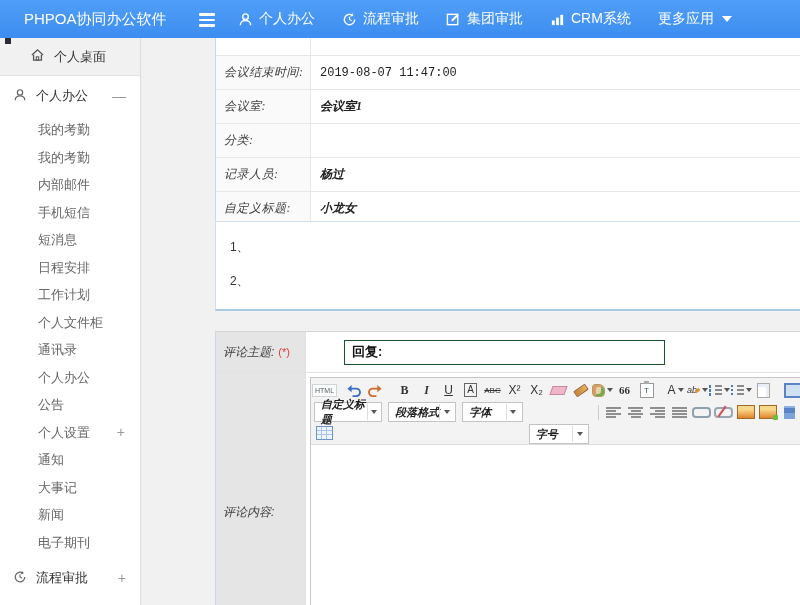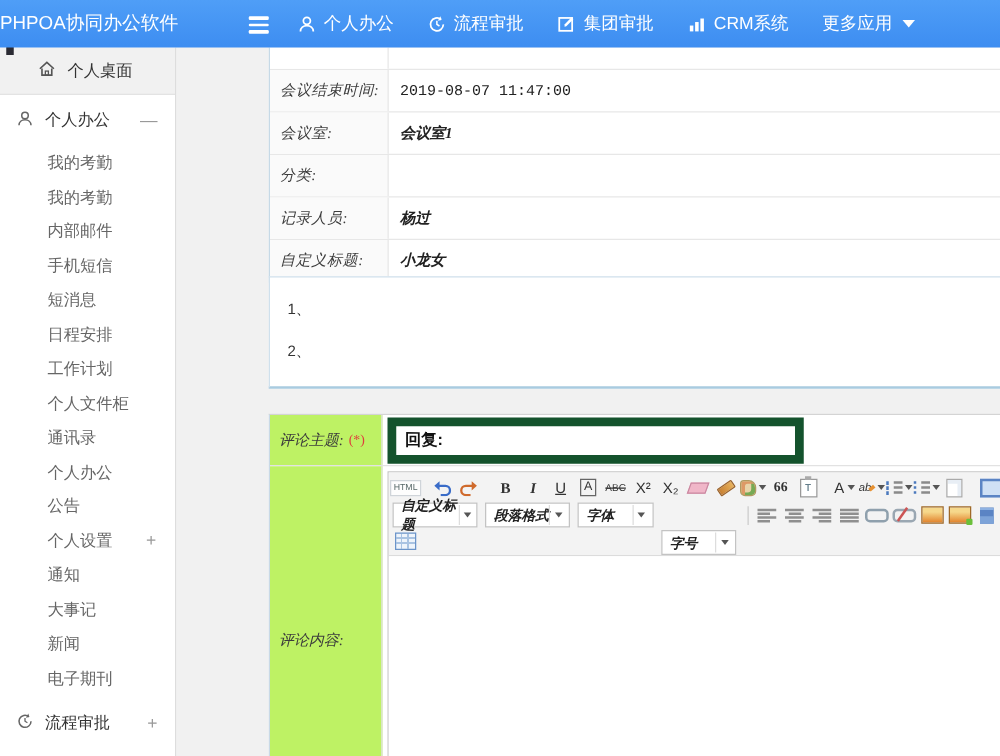--- a/index.html
+++ b/index.html
@@ -2,21 +2,21 @@
 <html><head>
 <meta charset="utf-8">
 <style>
   html,body{margin:0;padding:0;}
   body{font-family:"Liberation Sans","DejaVu Sans",sans-serif;}
   .app{position:relative;width:800px;height:605px;overflow:hidden;background:#f1f1f1;}
 
   
   .hdr{position:absolute;left:0;top:0;width:800px;height:38px;
        background:linear-gradient(180deg,#4f9ef7,#3d8df1);z-index:5;}
-  .hdr-title{position:absolute;left:0;top:0;line-height:38px;color:#fff;font-size:15px;}
+  .hdr-title{position:absolute;left:24px;top:0;line-height:38px;color:#fff;font-size:15px;}
   .burger{position:absolute;left:199px;top:13px;width:16px;cursor:pointer;}
   .burger i{display:block;height:2.5px;background:#fff;margin-bottom:3px;border-radius:1px;}
   .hnav{position:absolute;left:238px;top:0;height:38px;display:flex;align-items:center;gap:27px;}
   .hnav-item{display:flex;align-items:center;gap:6px;color:#fff;font-size:14px;cursor:pointer;white-space:nowrap;}
   .hnav-item svg{display:block;}
   .caret-dn{width:0;height:0;border-left:5px solid transparent;border-right:5px solid transparent;
             border-top:6px solid #fff;margin-left:2px;}
 
   
   .sidebar{position:absolute;left:0;top:38px;width:140px;height:567px;background:#fff;
@@ -50,28 +50,28 @@
   .cbox{position:absolute;left:215px;top:221px;width:590px;height:90px;box-sizing:border-box;
         background:#fff;border:1px solid #cfe0ec;border-bottom:2px solid #a9cbe0;
         padding:17px 0 0 14px;font-size:12px;color:#333;}
   .cbox p{margin:0 0 17px 0;}
 
   .tbl2{position:absolute;left:215px;top:331px;width:590px;height:274px;background:#fff;
         border-left:1px solid #c9d9e6;border-top:1px solid #d4d4d4;box-sizing:border-box;}
   .trow{display:flex;}
   .trow.subject{height:40px;border-bottom:1px solid #e2e2e2;}
   .trow.content{height:233px;}
-  .tl{width:90px;box-sizing:border-box;background:#bef264;border-right:1px solid #e2e2e2;
+  .tl{width:90px;box-sizing:border-box;background:#e5e5e5;border-right:1px solid #e2e2e2;
       display:flex;align-items:center;padding-left:7px;font-size:12px;color:#3c3c3c;
-      font-style:italic;font-family:Liberation Serif, serif;gap:4px;}
+      font-style:italic;font-family:Liberation Sans, sans-serif;gap:4px;}
   .trow.content .tl{align-items:center;padding-top:45px;box-sizing:border-box;}
   .req{color:#e03c3c;font-style:normal;font-size:11px;}
   .tv{flex:1;display:flex;align-items:center;padding-left:4px;}
-  .subject-input{width:312px;height:23px;border:7px solid #14532d;font-size:13px;font-weight:bold;
-                 padding:0 0 0 7px;color:#111;font-family:"Liberation Sans",sans-serif;}
+  .subject-input{width:312px;height:23px;border:1px solid #14532d;font-size:13px;font-weight:bold;
+                 padding:0 0 0 7px;color:#111;font-family:"Liberation Sans",sans-serif;margin-left:34px;}
   .trow.content .tv{align-items:flex-start;padding-top:4px;}
 
   
   .editor{width:492px;border:1px solid #c6c6c6;background:#fff;}
   .tb{background:#f3f3f3;border-bottom:1px solid #dcdcdc;padding:1px 3px;}
   .tb-row{display:flex;align-items:center;height:22px;gap:1px;}
   .tb-row.last{height:20px;}
   .tbi{min-width:21px;height:20px;display:flex;align-items:center;justify-content:center;
        font-size:12px;color:#333;cursor:pointer;position:relative;}
   .sep{width:1px;height:15px;background:#ccc;margin:0 3px;}

